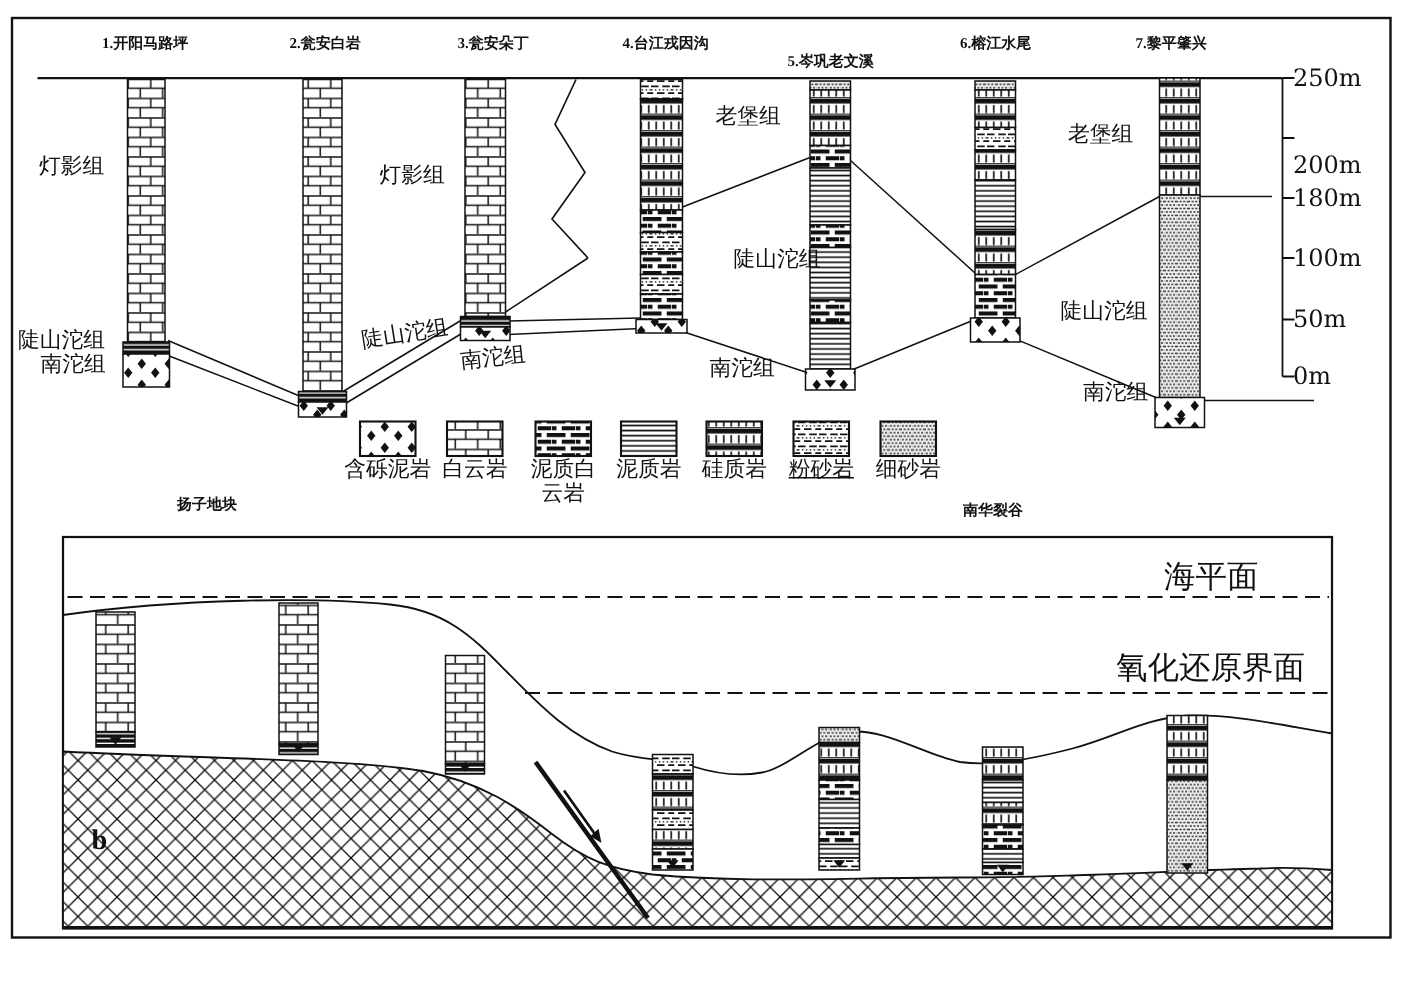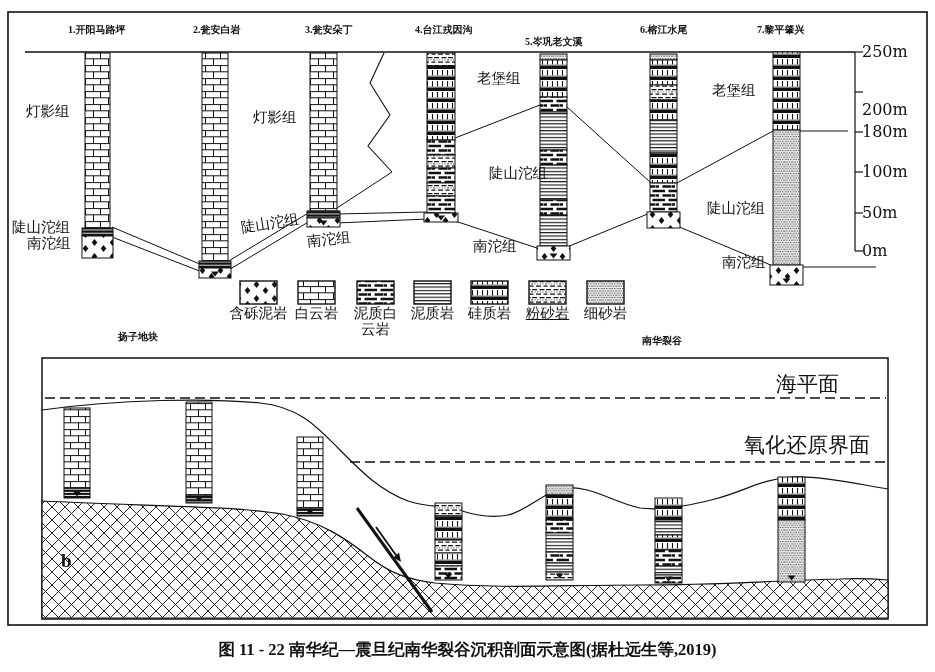--- a/index.html
+++ b/index.html
@@ -259,14 +259,13 @@
       <span class="lbl t-leg" style="left: 489.5px; top: 306px;">硅质岩</span>
       <span class="lbl t-leg" style="left: 547.5px; top: 306px; text-decoration: underline;">粉砂岩</span>
       <span class="lbl t-leg" style="left: 605.5px; top: 306px;">细砂岩</span>
     </div>
 
   <span class="lbl t-region" style="left:118px;top:331px;">扬子地块</span>
   <span class="lbl t-region" style="left:642px;top:335px;text-align:center;">南华裂谷</span>
   <span class="lbl t-panelb" style="left:776px;top:373px;">海平面</span>
   <span class="lbl t-panelb" style="left:744px;top:434px;">氧化还原界面</span>
   <span class="lbl t-b" style="left:61px;top:551px;">b</span>
-  <span class="lbl t-caption" style="top:641px;">图 11 - 22  南华纪—震旦纪南华裂谷沉积剖面示意图(据杜远生等,2019)</span>
 </div>
 
 </body></html>

